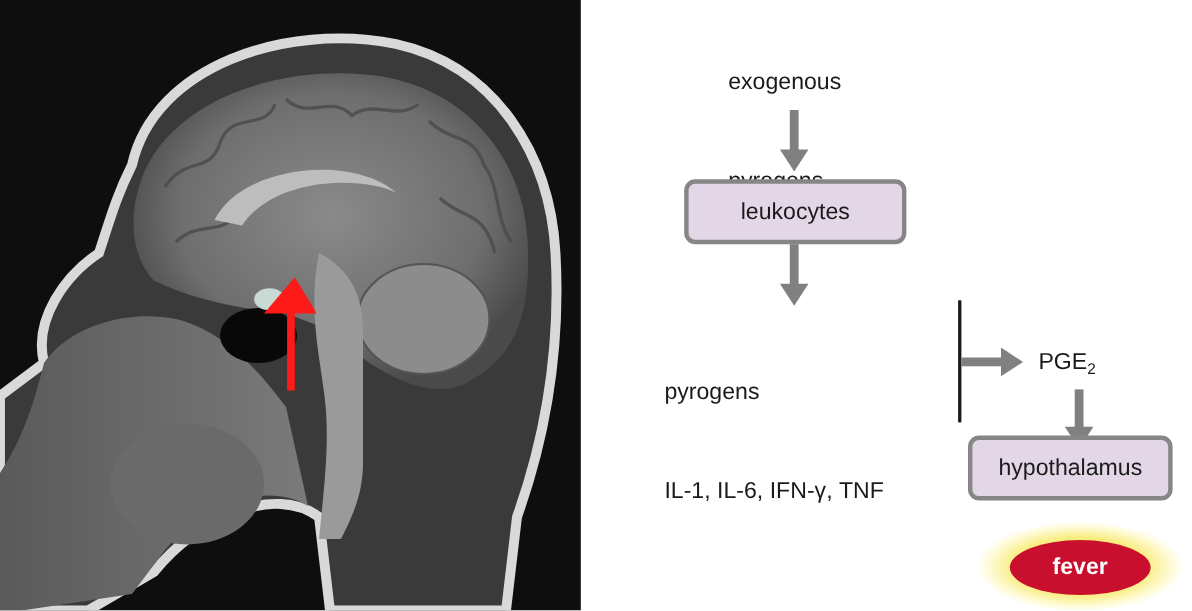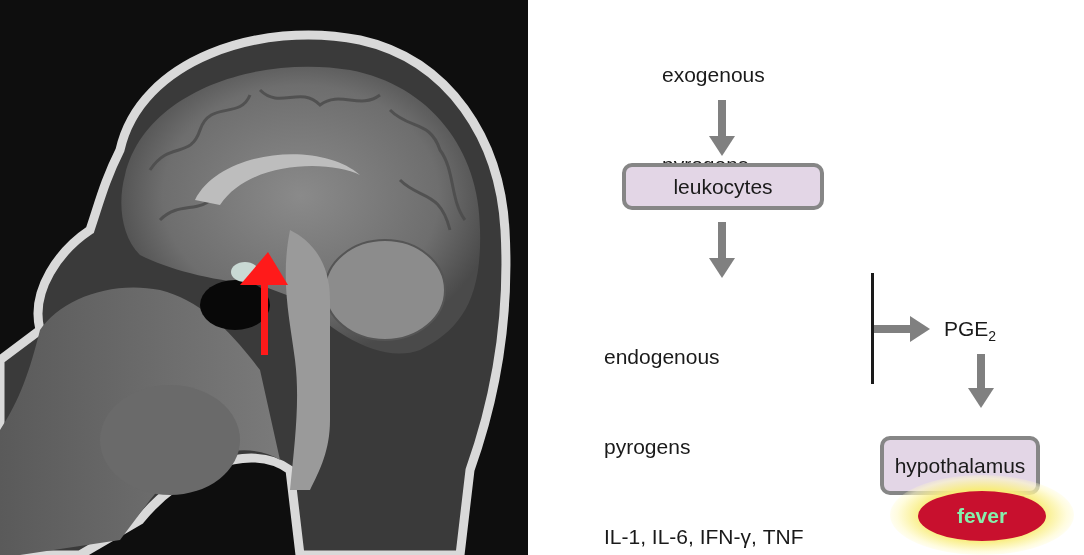--- a/index.html
+++ b/index.html
@@ -22,21 +22,21 @@
                    border-top: 20px solid #808080; }
   .arrow-h { position: absolute; height: 26px; }
   .arrow-h .shaft { position: absolute; left: 0; top: 9px; height: 8px; background: #808080; }
   .arrow-h .head { position: absolute; top: 0; width: 0; height: 0;
                    border-top: 13px solid transparent; border-bottom: 13px solid transparent;
                    border-left: 20px solid #808080; }
   .bar { position: absolute; width: 3px; background: #1a1a1a; }
   .fever-glow { position: absolute; left: 890px; top: 475px; width: 184px; height: 80px; border-radius: 50%;
                 background: radial-gradient(ellipse at center, #f7e24a 0%, #f8ec7a 45%, rgba(255,250,200,0.6) 65%, rgba(255,255,255,0) 75%); }
   .fever { position: absolute; left: 918px; top: 491px; width: 128px; height: 50px; border-radius: 50%;
-           background: #c8102e; color: #86efac; font-weight: bold; font-size: 21px;
+           background: #c8102e; color: #ffffff; font-weight: bold; font-size: 21px;
            display: flex; align-items: center; justify-content: center; }
   sub { font-size: 14px; vertical-align: -5px; }
 </style>
 </head>
 <body>
 
 <div class="mri">
   <svg width="528" height="555" viewBox="0 0 528 555">
     <defs>
       <radialGradient id="brainGrad" cx="50%" cy="45%" r="55%">
@@ -86,49 +86,48 @@
 <div class="txt" style="left:662px; top:0px;">
   <div>exogenous</div>
   <div>pyrogens</div>
 </div>
 
 <div class="arrow-v" style="left:709px; top:100px; height:56px;">
   <div class="shaft" style="height:38px;"></div>
   <div class="head" style="top:36px;"></div>
 </div>
 
-<div class="box" style="left:622px; top:163px; width:202px; height:47px;">
+<div class="box" style="left:622px; top:163px; width:202px; height:59px;">
   <span>leukocytes</span>
 </div>
 
 <div class="arrow-v" style="left:709px; top:222px; height:56px;">
   <div class="shaft" style="height:38px;"></div>
   <div class="head" style="top:36px;"></div>
 </div>
 
 <div class="txt" style="left:604px; top:282px;">
-  <div>endogenous</div>
   <div>pyrogens</div>
   <div>IL-1, IL-6, IFN-γ, TNF</div>
 </div>
 
 <div class="bar" style="left:871px; top:273px; height:111px;"></div>
 
 <div class="arrow-h" style="left:874px; top:316px; width:56px;">
   <div class="shaft" style="width:38px;"></div>
   <div class="head" style="left:36px;"></div>
 </div>
 
 <div class="txt" style="left:944px; top:314px;"><span>PGE</span><sub>2</sub></div>
 
 <div class="arrow-v" style="left:968px; top:354px; height:54px;">
   <div class="shaft" style="height:36px;"></div>
   <div class="head" style="top:34px;"></div>
 </div>
 
-<div class="box" style="left:880px; top:436px; width:160px; height:59px;">
+<div class="box" style="left:880px; top:396px; width:186px; height:59px;">
   <span>hypothalamus</span>
 </div>
 
 <div class="fever-glow"></div>
 <div class="fever">
   <span>fever</span>
 </div>
 
 </body></html>

